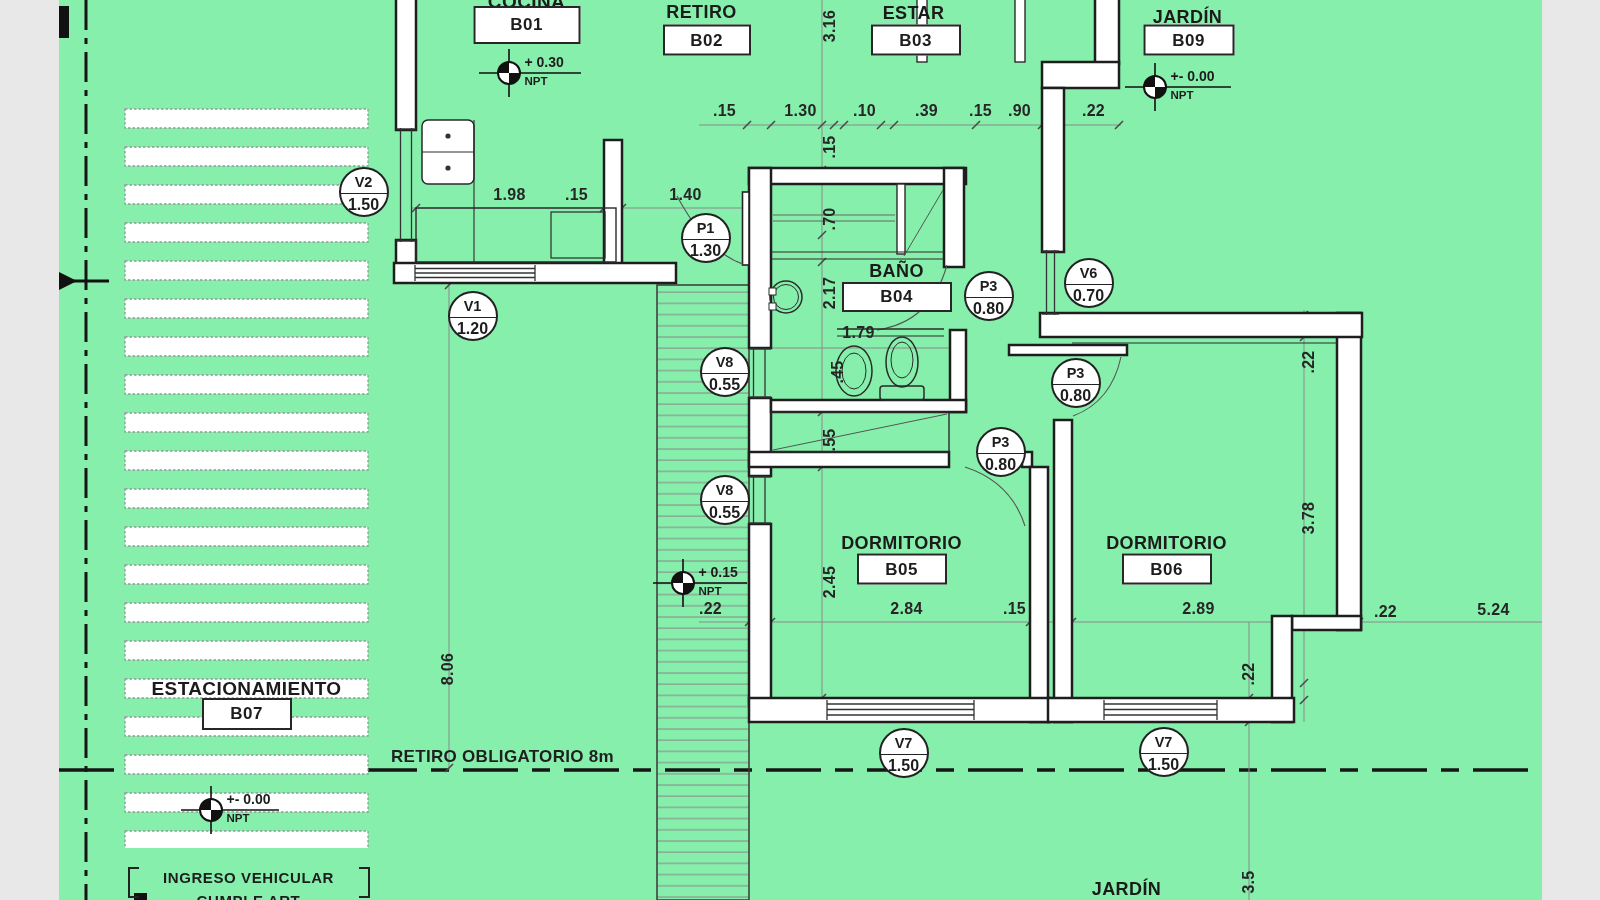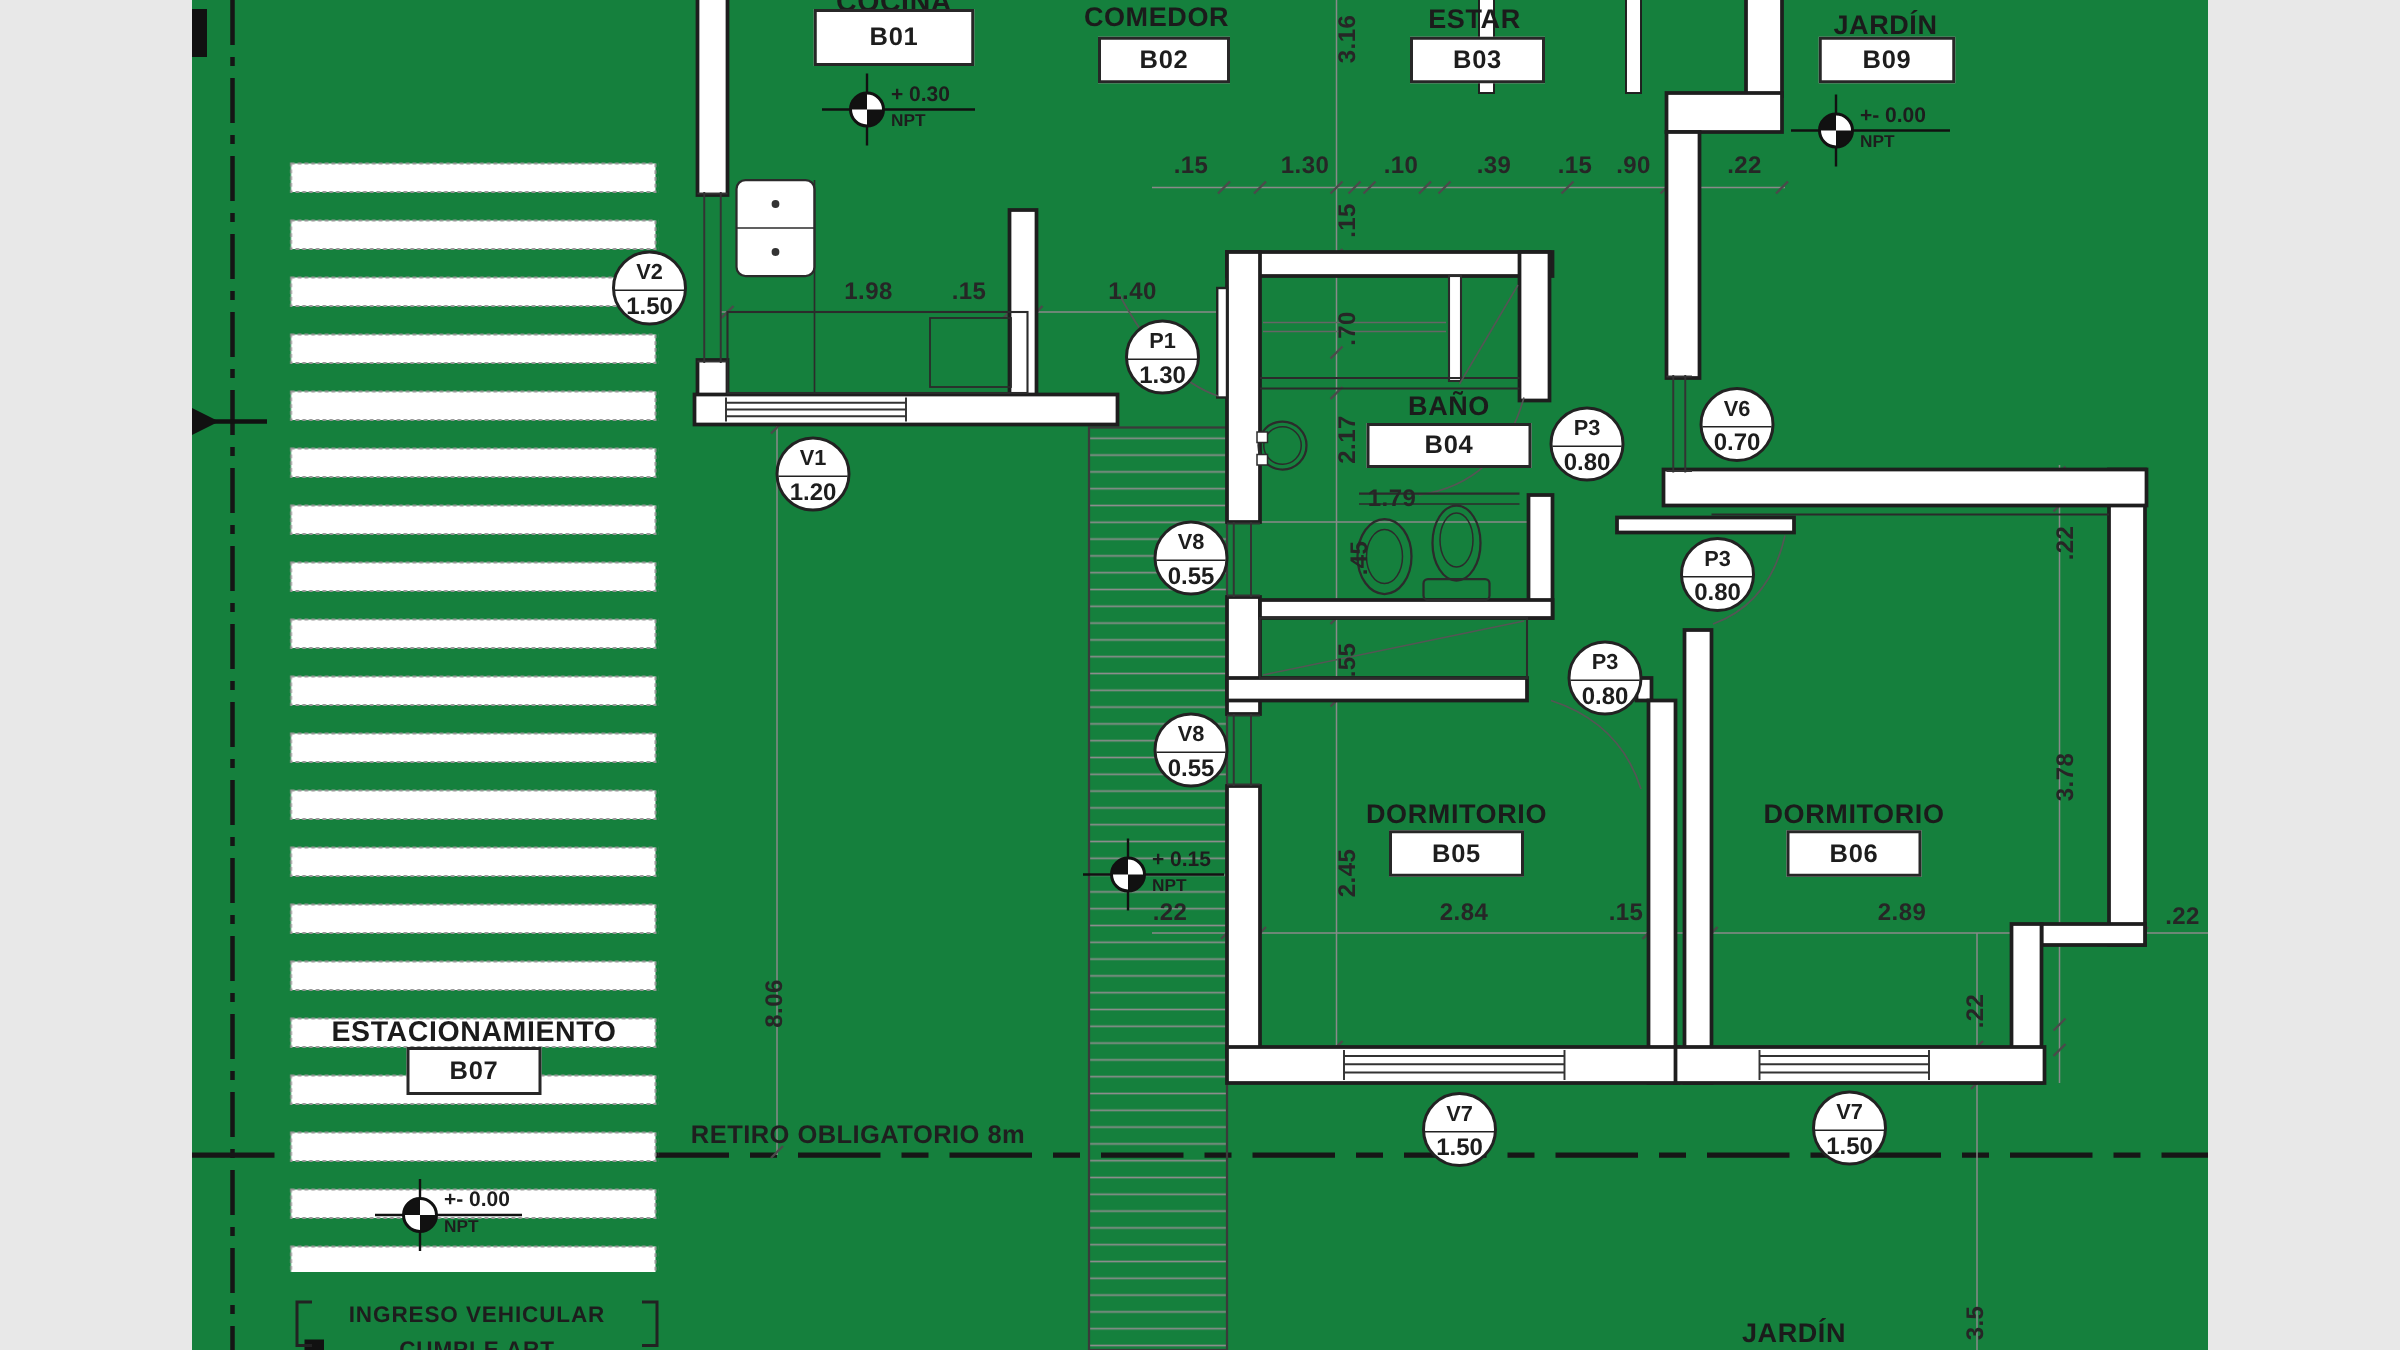--- a/index.html
+++ b/index.html
@@ -1,18 +1,18 @@
 <!DOCTYPE html>
 <html><head>
 <meta charset="utf-8">
 <style>
   html,body { margin:0; padding:0; background:#e8e8e8; }
   .sheet {
-    position:relative; width:1344px; height:900px; margin:0 auto;
-    background:#15803d; overflow:hidden;
+    position:relative; width:1483px; height:900px; margin:0 auto;
+    background:#86efac; overflow:hidden;
     font-family:"Liberation Sans", sans-serif; color:#1d1d1d;
   }
   .sheet svg { position:absolute; left:0; top:0; }
   .t { position:absolute; transform:translate(-50%,-50%); white-space:nowrap; }
   .rname { font-size:18px; font-weight:700; letter-spacing:.4px; color:#1b1b1b; }
   .rname.big { font-size:19px; }
   .codebox {
     position:absolute; transform:translate(-50%,-50%);
     border:2.4px solid #272727; background:#fff;
     display:flex; align-items:center; justify-content:center;
@@ -277,21 +277,21 @@
     <path d="M 80 868 L 70 868 L 70 897 L 80 897"></path>
     <path d="M 300 868 L 310 868 L 310 897 L 300 897"></path>
   </g>
 </svg>
 
   <div class="t rname big" style="left:468px;top:2px">COCINA</div>
   <div class="codebox" style="left:468px;top:25px;width:103px;height:34px">
       <span>B01</span>
     </div>
 
-  <div class="t rname" style="left:643px;top:12px">COMEDOR</div>
+  <div class="t rname" style="left:643px;top:12px">RETIRO</div>
   <div class="codebox" style="left:648px;top:40px;width:84px;height:27px">
       <span>B02</span>
     </div>
 
   <div class="t rname" style="left:855px;top:13px">ESTAR</div>
   <div class="codebox" style="left:857px;top:40px;width:86px;height:27px">
       <span>B03</span>
     </div>
 
   <div class="t rname" style="left:1129px;top:17px">JARDÍN</div>

